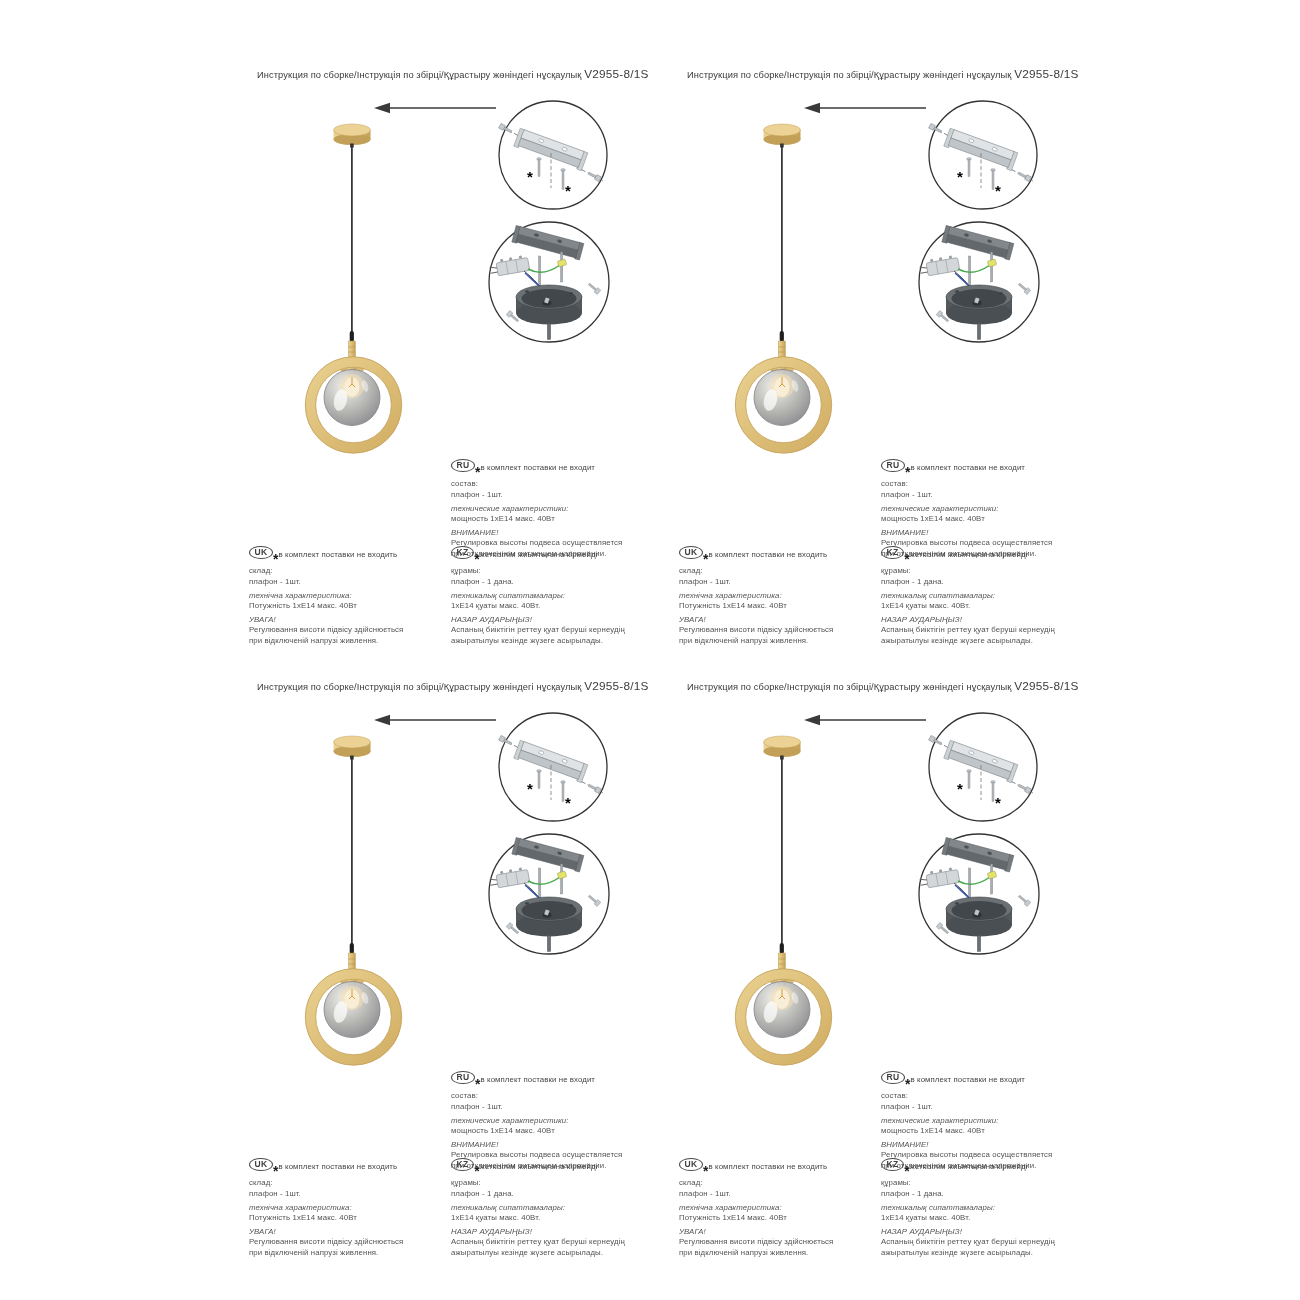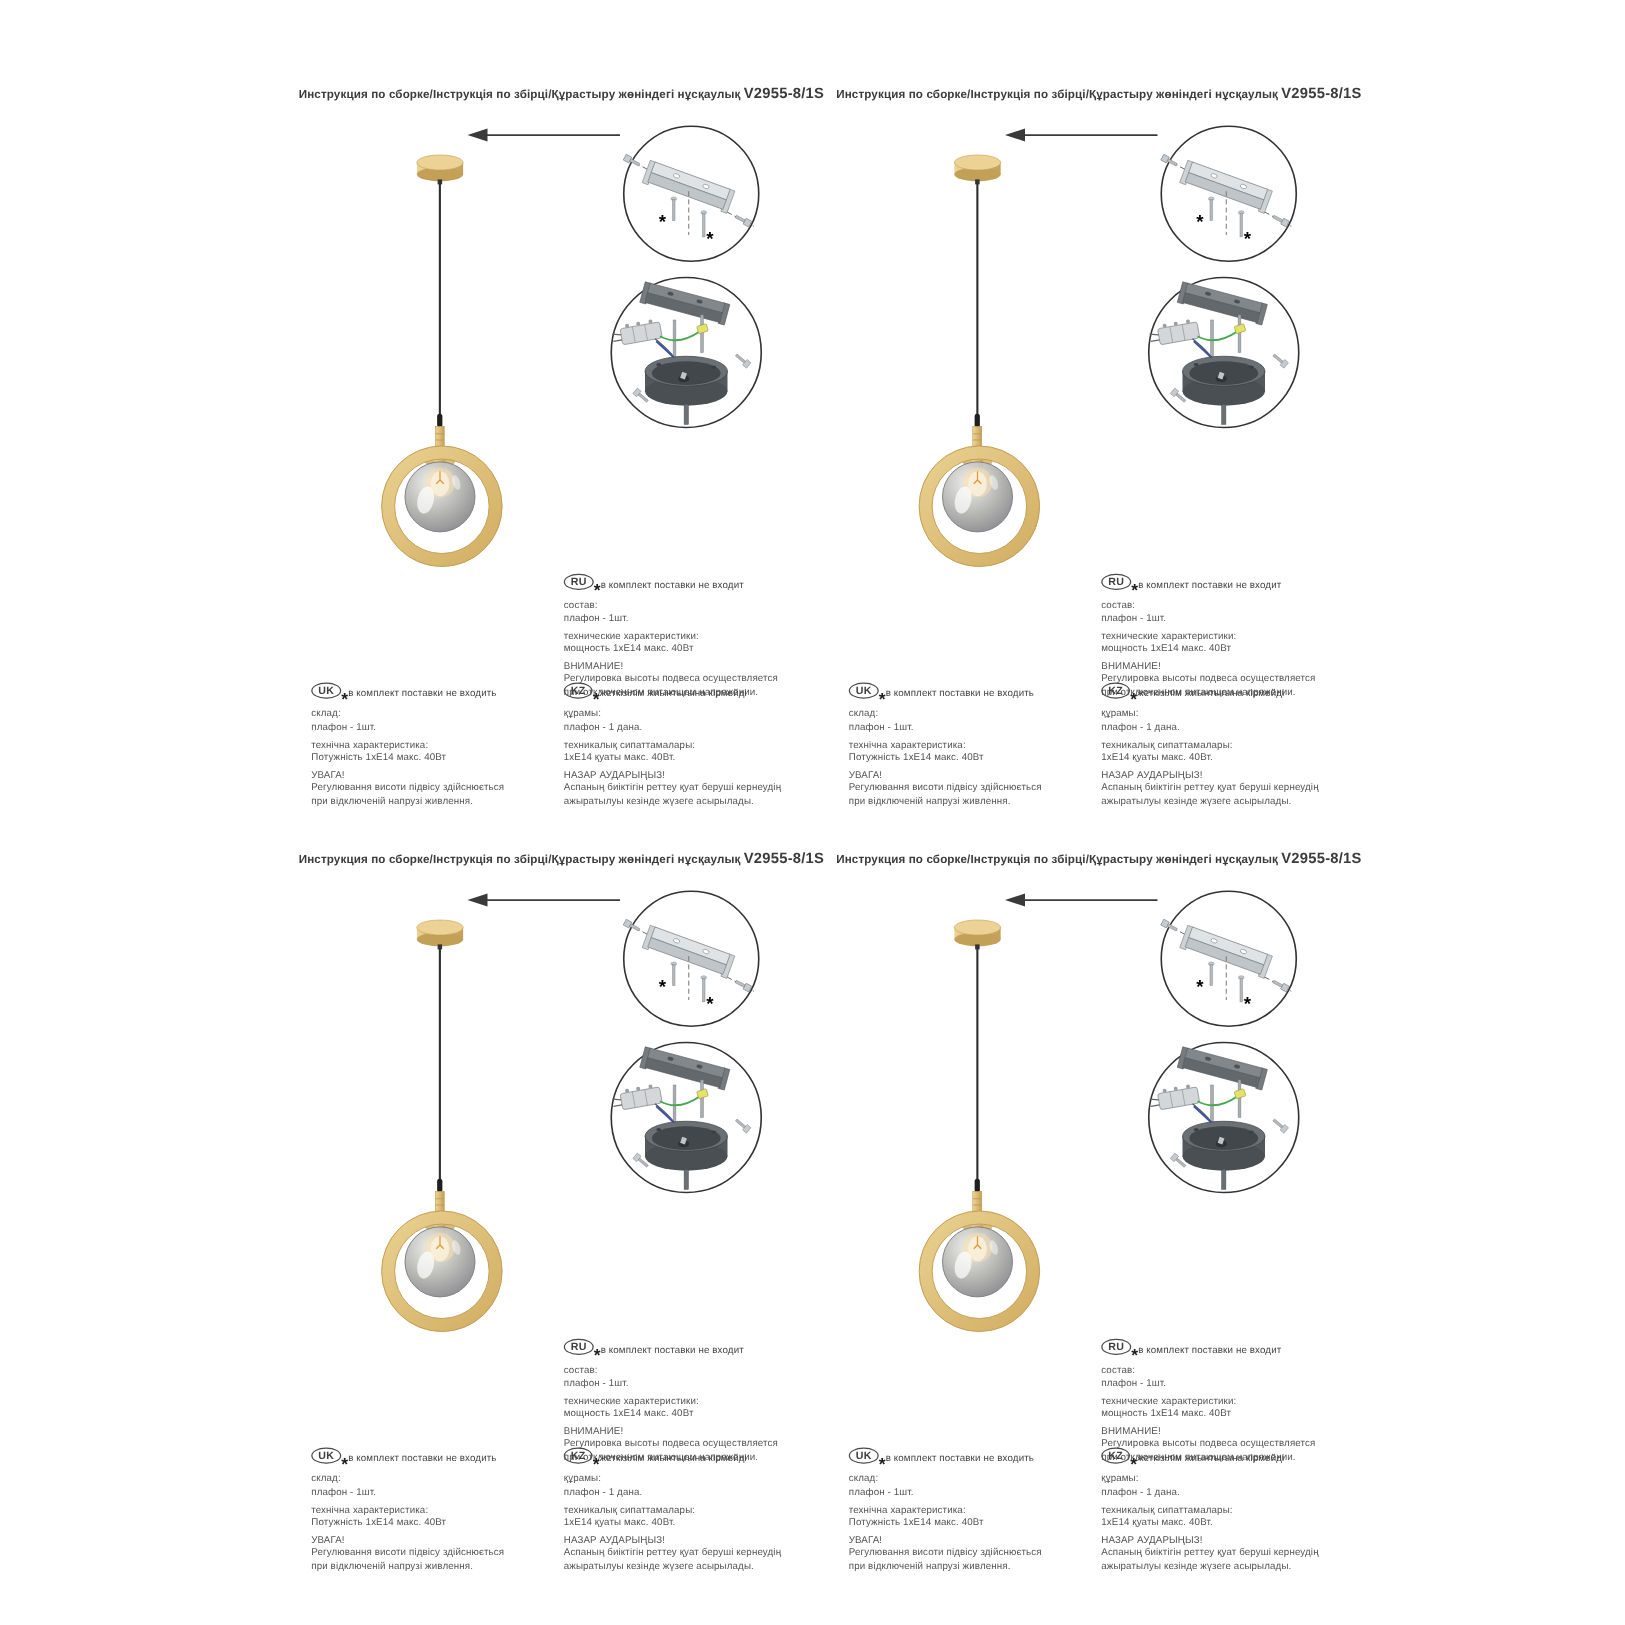--- a/index.html
+++ b/index.html
@@ -8,22 +8,22 @@
          font-family: "Liberation Sans", "DejaVu Sans", sans-serif; }
 
   #sheet { position: absolute; inset: 0; }
 
   .page { position: absolute; width: 423px; height: 573px; }
   .page:nth-of-type(1) { left: 237px; top: 60px; }
   .page:nth-of-type(2) { left: 667px; top: 60px; }
   .page:nth-of-type(3) { left: 237px; top: 672px; }
   .page:nth-of-type(4) { left: 667px; top: 672px; }
 
-  .title { position: absolute; left: 2px; top: 7px; width: 421px;
-           white-space: nowrap; font-weight: 700; font-size: 9.3px;
+  .title { position: absolute; left: 20px; top: 7px; width: 421px;
+           white-space: nowrap; font-weight: 400; font-size: 9.3px;
            color: #3b3b3b; letter-spacing: 0.1px; }
   .title .code { font-size: 11.8px; letter-spacing: 0.2px; }
 
   .figure-svg { position: absolute; left: 0; top: 0; width: 423px; height: 573px;
                 pointer-events: none; }
 
   .lang { position: absolute; }
   .lang.ru { left: 214px; top: 399px; width: 205px; }
   .lang.uk { left: 12px;  top: 486px; width: 186px; }
   .lang.kz { left: 214px; top: 486px; width: 209px; }
@@ -31,21 +31,21 @@
   .lang-header { display: flex; align-items: flex-end; gap: 0; margin-bottom: 7px; }
   .oval { display: inline-block; border: 1.2px solid #4a4a4a; border-radius: 50%;
           padding: 0.5px 4.5px 1.5px; font-size: 8.5px; font-weight: 700;
           color: #3f3f3f; letter-spacing: 0.4px; line-height: 1.1; }
   .star { font-size: 14px; font-weight: 900; color: #1d1d1d; line-height: 6px;
           transform: translateY(3px); }
   .note { font-size: 7.8px; font-weight: 400; color: #454545; letter-spacing: 0.1px; }
 
   .ln  { font-size: 7.8px; line-height: 10.4px; color: #545454;
          white-space: nowrap; letter-spacing: 0.1px; }
-  .gap { margin-top: 3.5px; }
+  .gap { margin-top: 3.5px; font-style: italic; }
 </style>
 </head>
 <body>
 
 <svg width="0" height="0" style="position:absolute" aria-hidden="true">
   <defs>
     <linearGradient id="goldV" x1="0" y1="0" x2="1" y2="0">
       <stop offset="0" stop-color="#ecd395"></stop>
       <stop offset="0.5" stop-color="#ddbc76"></stop>
       <stop offset="1" stop-color="#c3a057"></stop>

